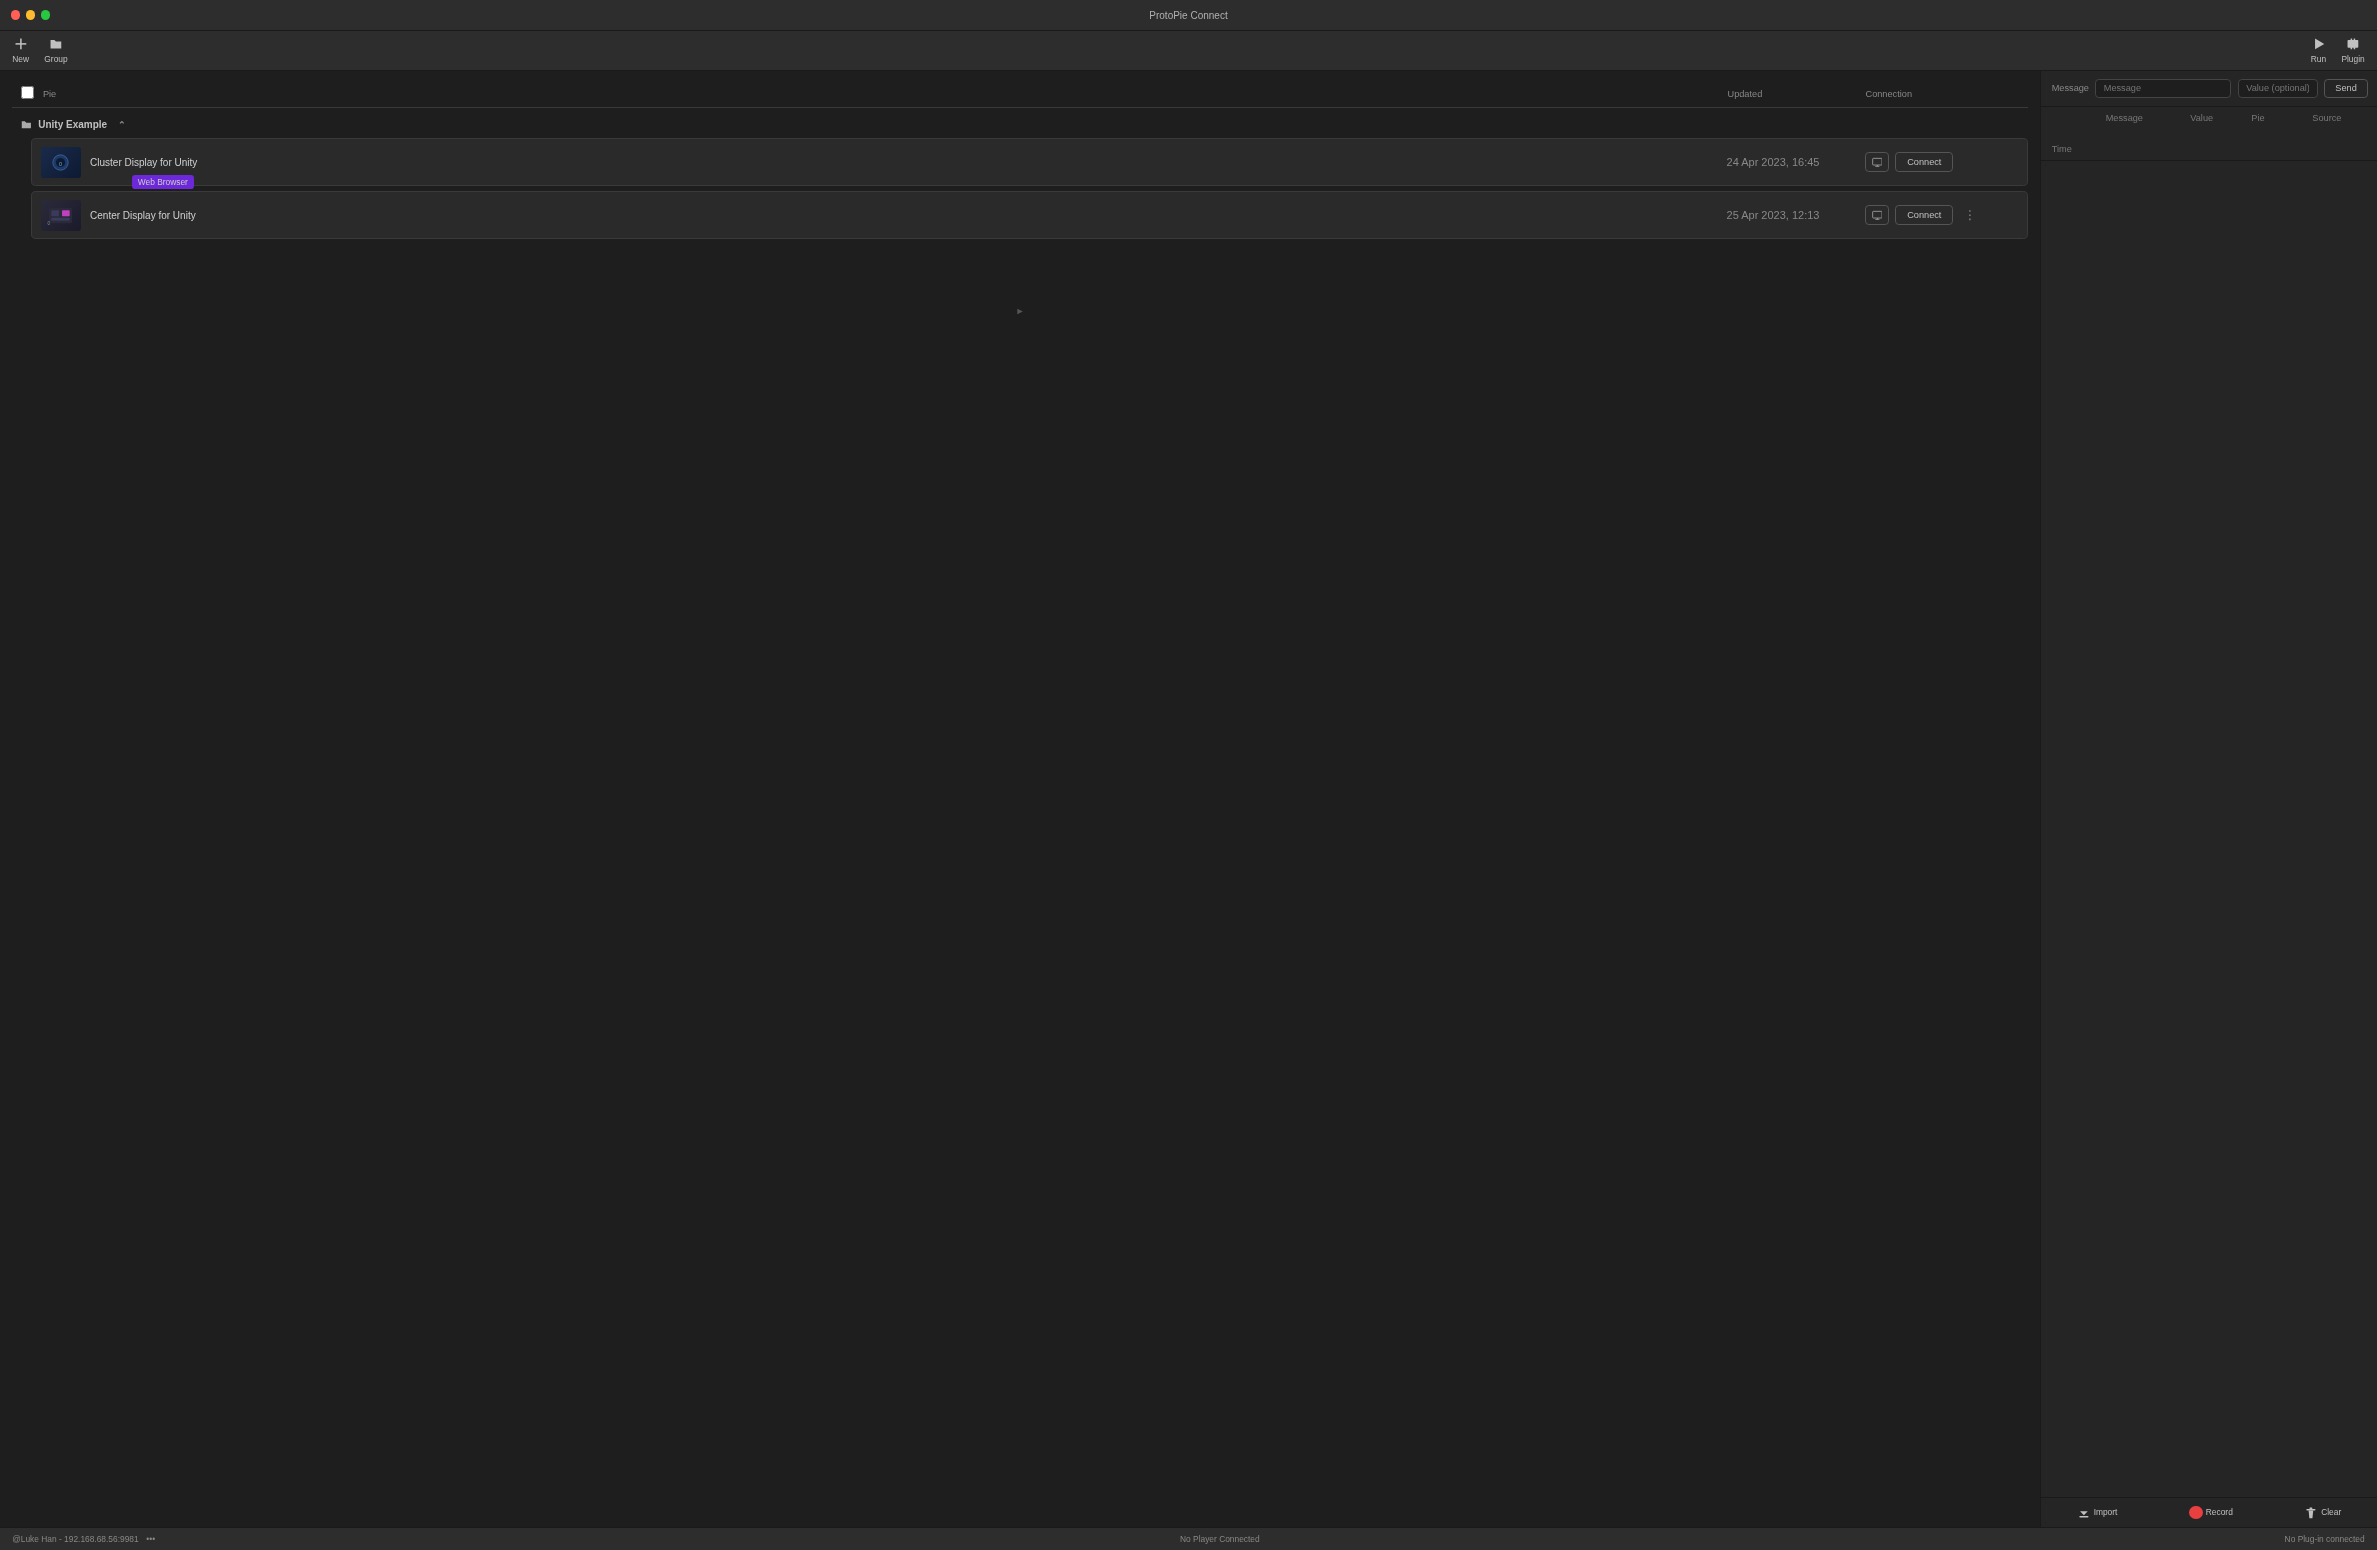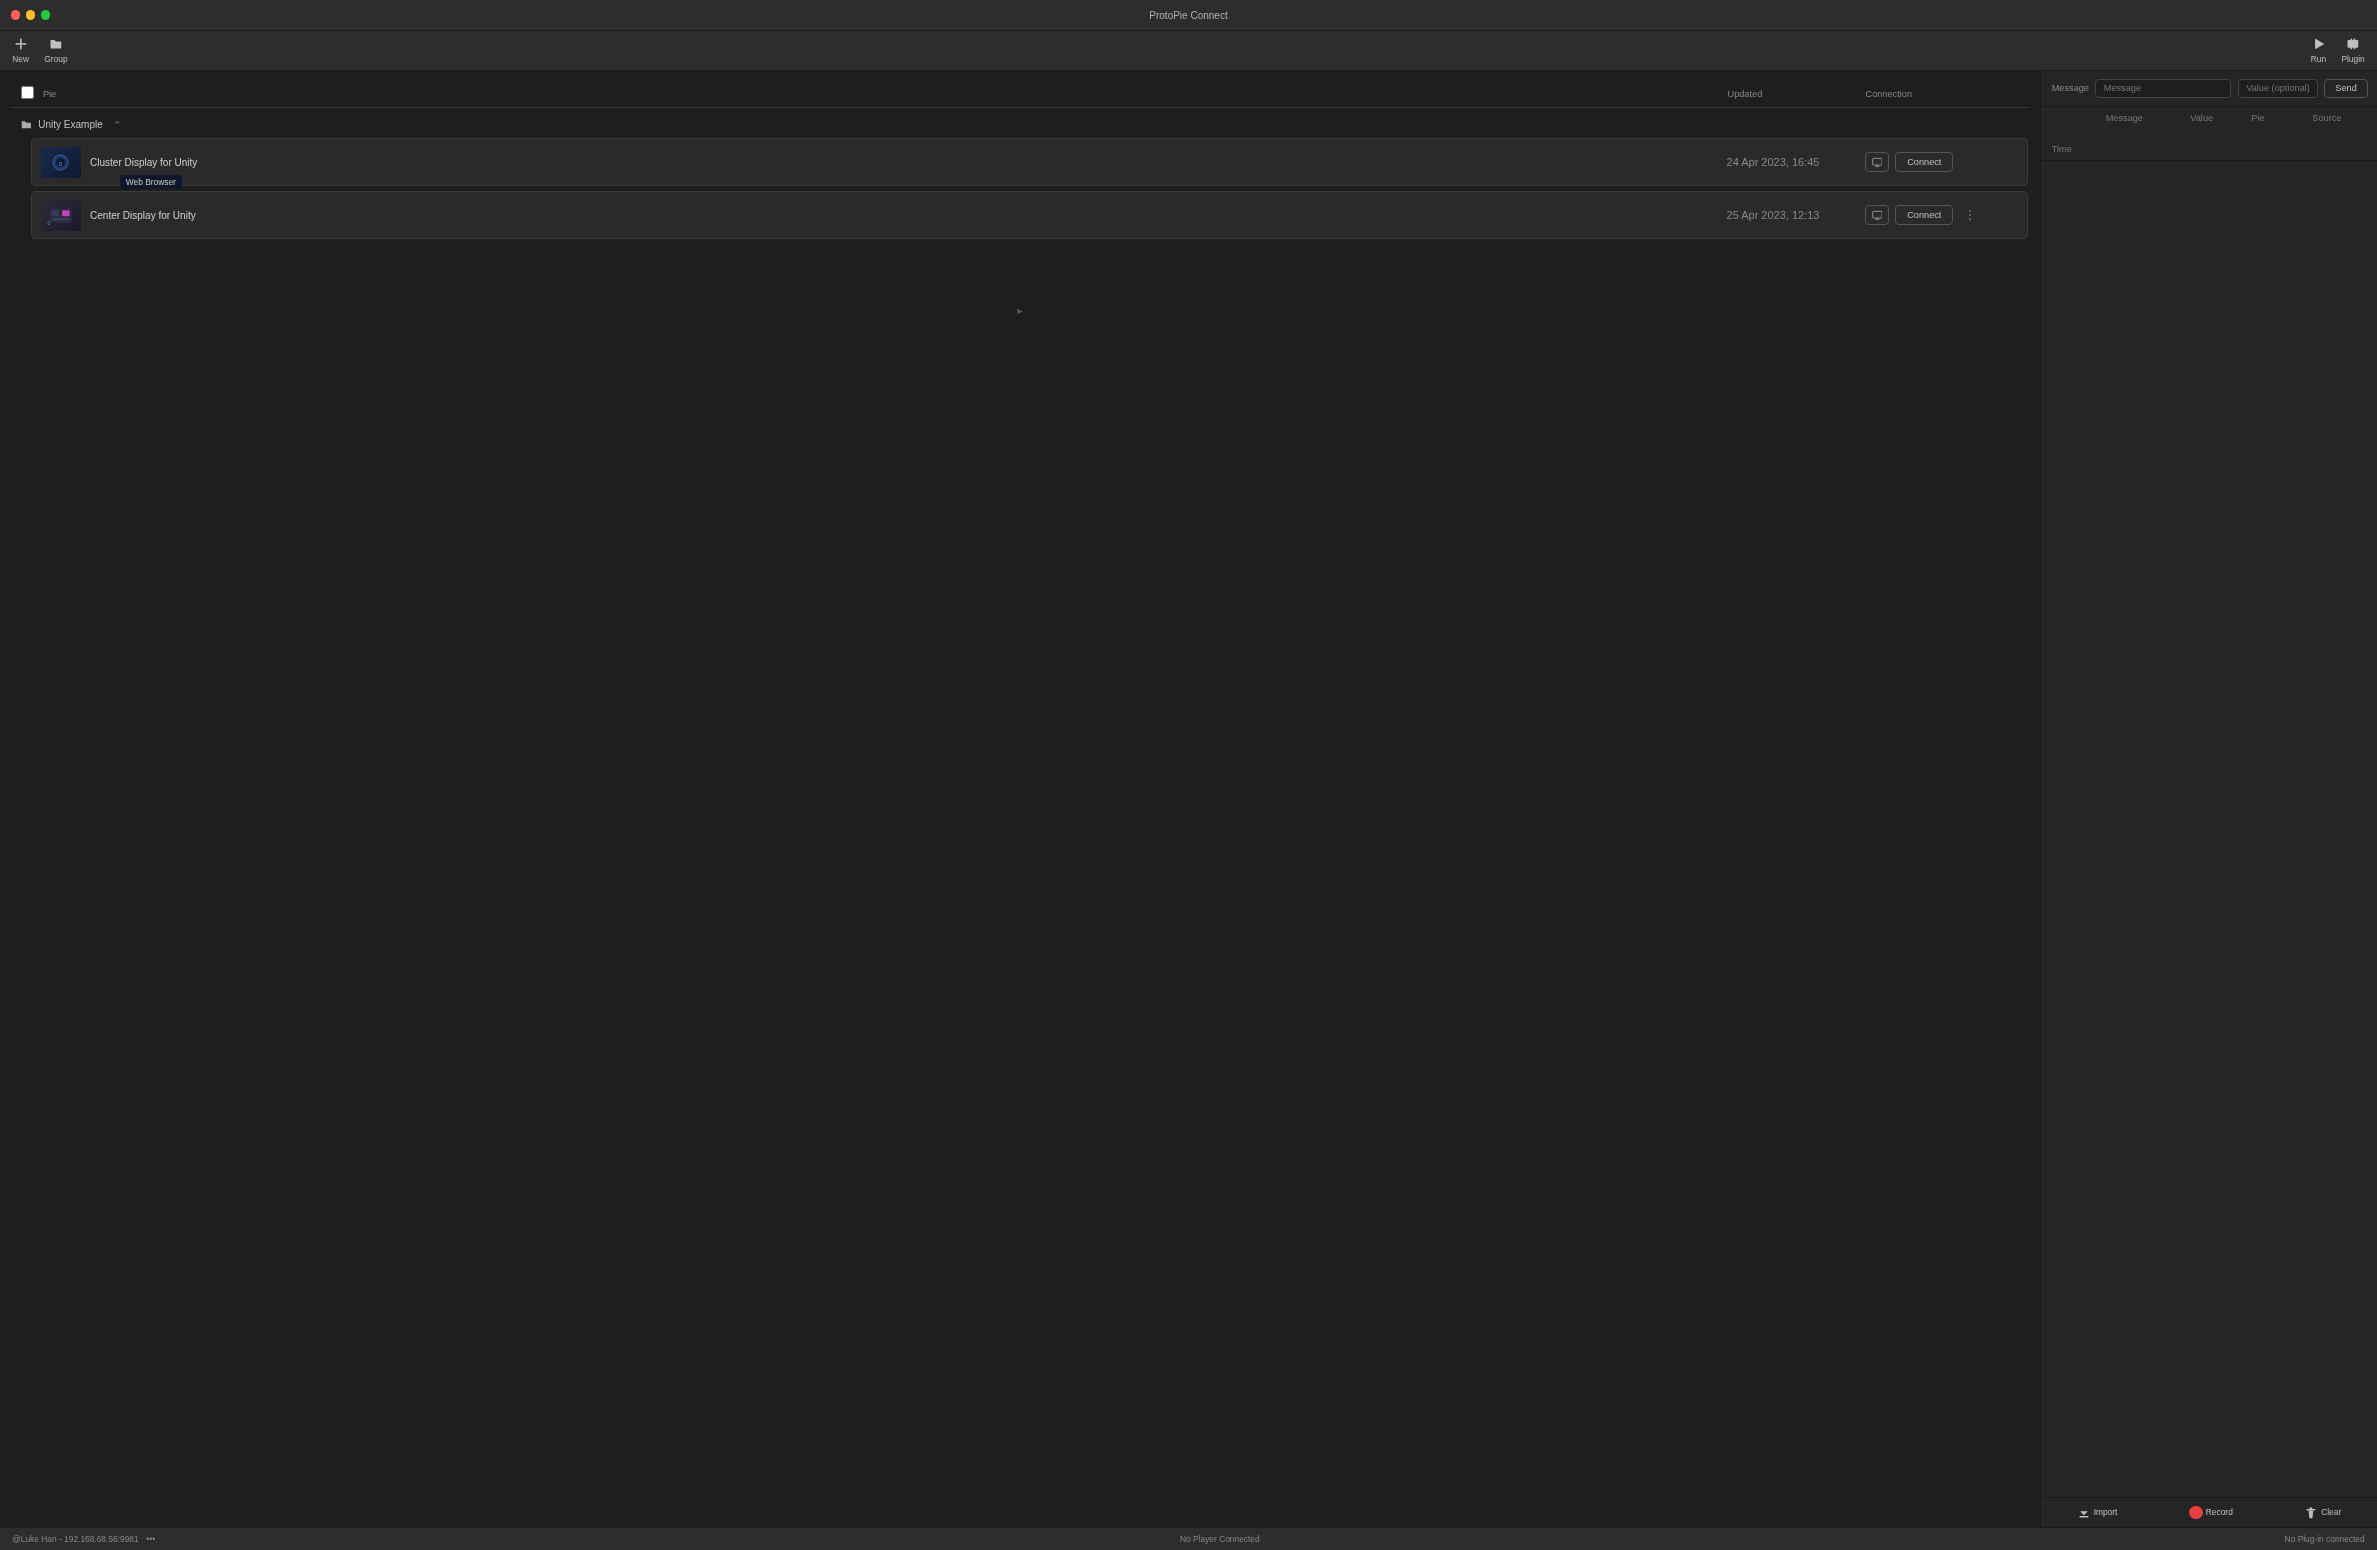--- a/index.html
+++ b/index.html
@@ -109,21 +109,21 @@
     .col-connection { width: 153px; flex-shrink: 0; }
 
     
     .group-row {
       display: flex;
       align-items: center;
       padding: 7.7px 9.2px;
       gap: 6.1px;
       color: #c0c0c0;
       font-size: 10px;
-      font-weight: 400;
+      font-weight: 700;
     }
     .group-row svg { fill: #aaa; width: 10.7px; height: 10.7px; }
 
     
     .pie-row {
       display: flex;
       align-items: center;
       padding: 7.7px 9.2px;
       border-radius: 4.6px;
       margin-bottom: 1.5px;
@@ -418,21 +418,21 @@
     <div class="pie-row" style="margin-left:18.4px; position:relative;">
       <div class="pie-thumbnail thumb-center">
         <svg viewBox="0 0 40 30" width="31" height="23" style="font-size:13px">
           <rect x="5" y="5" width="30" height="20" rx="2" fill="#2a2a3a"></rect>
           <rect x="8" y="8" width="10" height="8" rx="1" fill="#3a3a5a"></rect>
           <rect x="22" y="8" width="10" height="8" rx="1" fill="#c040c0"></rect>
           <rect x="8" y="18" width="24" height="4" rx="1" fill="#3a3a5a"></rect>
           <text x="3" y="27" fill="#888" font-size="6">0</text>
         </svg>
       </div>
-      <div style="position:absolute; top:-17px; left:88px; background:#0f172a; color:#ccc; font-size:8.4px; padding:2.3px 6.1px; border-radius:3.1px; pointer-events:none;">Web Browser</div>
+      <div style="position:absolute; top:-17px; left:100px; background:#6d28d9; color:#ccc; font-size:8.4px; padding:2.3px 6.1px; border-radius:3.1px; pointer-events:none;">Web Browser</div>
       <div class="col-pie pie-name">Center Display for Unity</div>
       <div class="col-updated pie-updated">25 Apr 2023, 12:13</div>
       <div class="col-connection pie-connection">
         <button class="monitor-icon-btn">
           <svg viewBox="0 0 16 14">
             <rect x="1" y="1" width="14" height="10" rx="1" stroke="#aaa" stroke-width="1.2" fill="none"></rect>
             <line x1="5" y1="13" x2="11" y2="13" stroke="#aaa" stroke-width="1.2"></line>
             <line x1="8" y1="11" x2="8" y2="13" stroke="#aaa" stroke-width="1.2"></line>
           </svg>
         </button>

